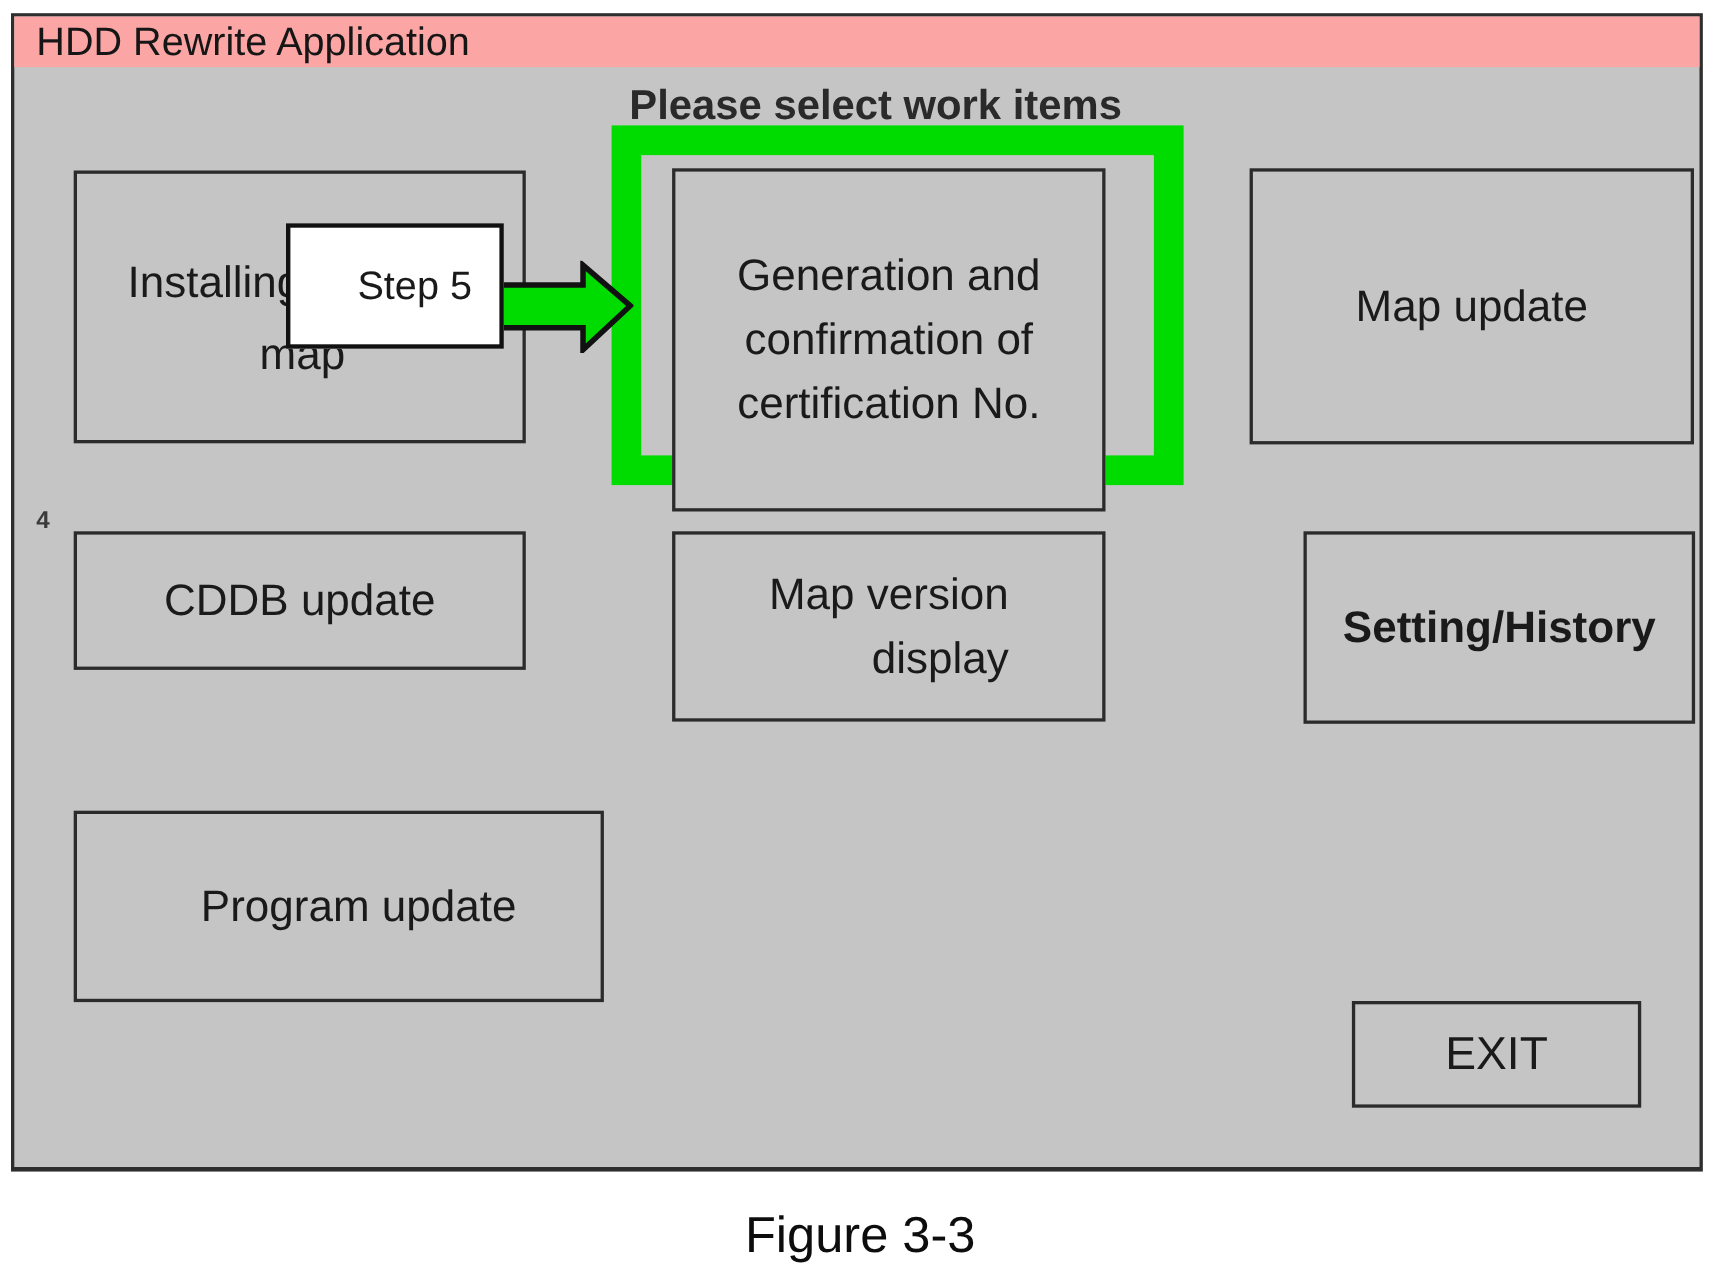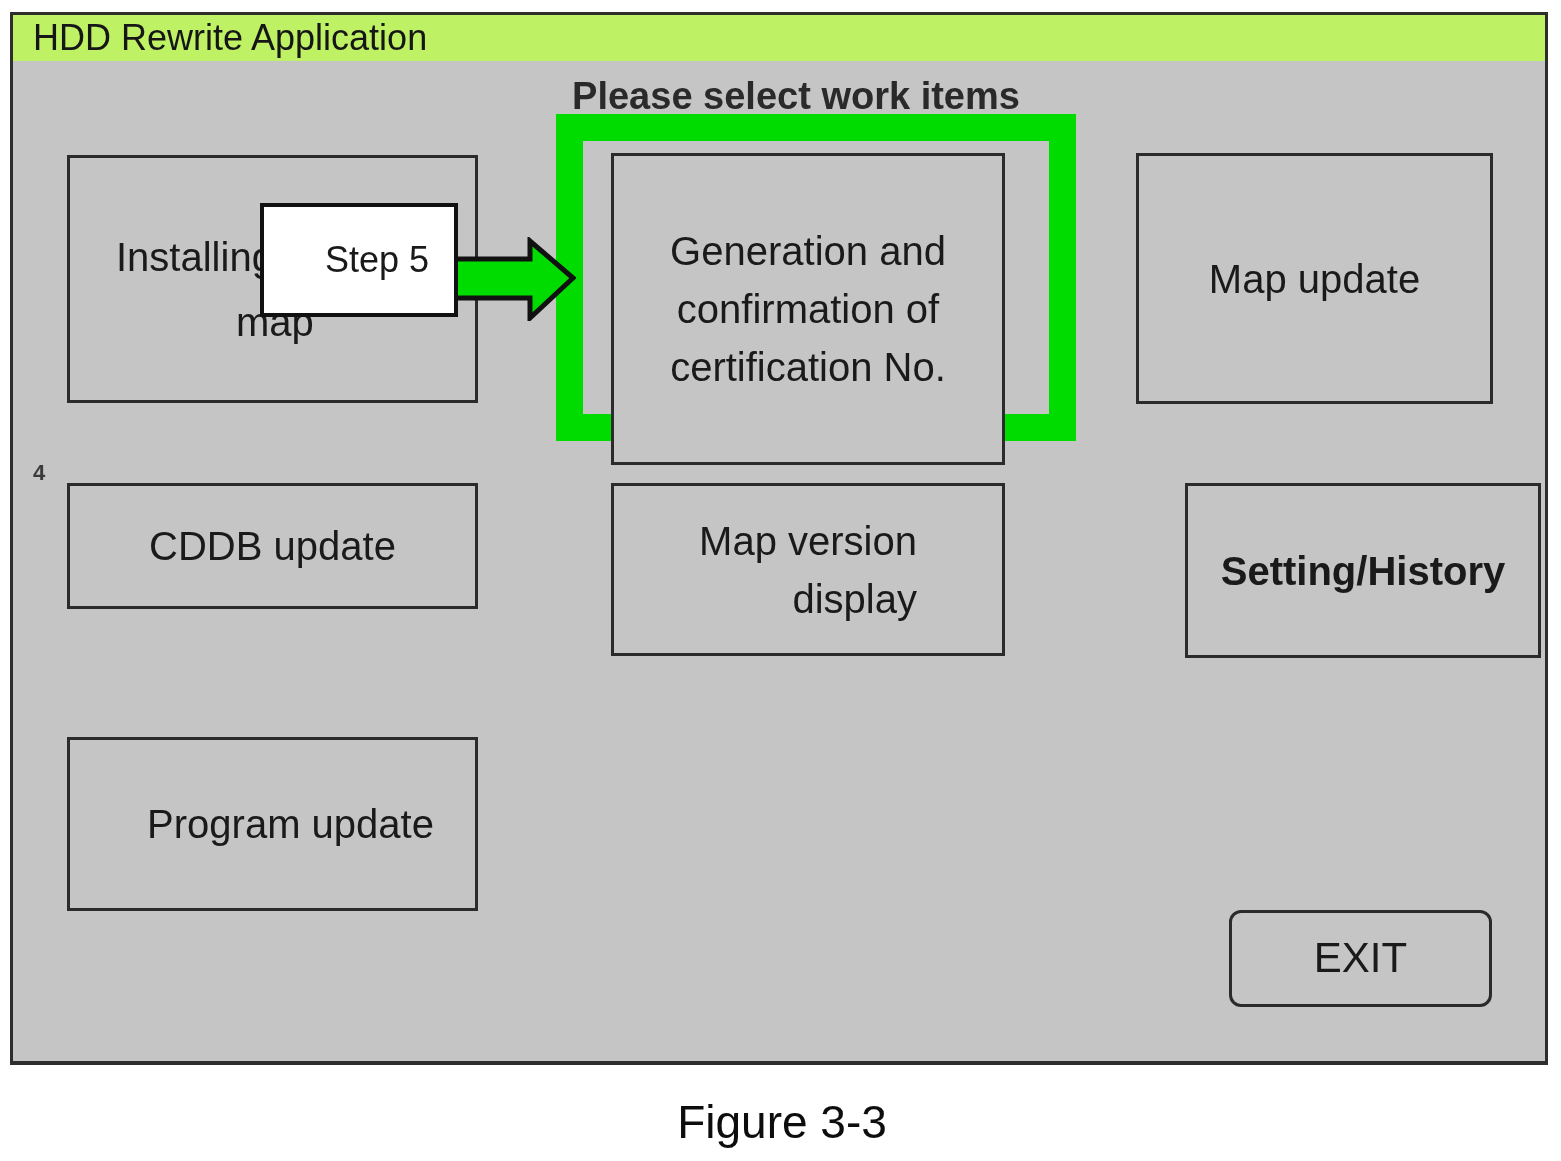--- a/index.html
+++ b/index.html
@@ -9,21 +9,21 @@
     overflow:hidden;
   }
   .abs{position:absolute;box-sizing:border-box;}
 
   
   .window{
     left:10px;top:12px;width:1538px;height:1053px;
     background:#c5c5c5;border:3px solid #2e2e2e;border-bottom-width:4px;
   }
   .titlebar{
-    left:0;top:0;right:0;height:46px;background:#bef264;
+    left:0;top:0;right:0;height:46px;background:#fca5a5;
     display:flex;align-items:center;padding-left:20px;
     font-size:36px;color:#161616;
   }
   .heading{
     left:17px;top:60px;width:100%;text-align:center;
     font-size:38px;font-weight:bold;color:#2a2a2a;z-index:2;
   }
 
   
   .btn{
@@ -43,26 +43,26 @@
     left:247px;top:188px;width:198px;height:114px;
     background:#ffffff;border:4px solid #111111;z-index:6;
     display:flex;align-items:center;justify-content:center;
     font-size:36px;color:#1a1a1a;padding-left:36px;
   }
   .step-arrow{left:437px;top:222px;width:126px;height:84px;z-index:5;}
 
   
   .b-installing{left:54px;top:140px;width:411px;height:248px;}
   .b-generation{left:598px;top:138px;width:394px;height:312px;}
-  .b-mapupdate{left:1123px;top:138px;width:357px;height:251px;}
+  .b-mapupdate{left:1123px;top:138px;width:404px;height:251px;}
   .b-cddb{left:54px;top:468px;width:411px;height:126px;}
   .b-mapversion{left:598px;top:468px;width:394px;height:173px;text-align:right;}
   .b-setting{left:1172px;top:468px;width:356px;height:175px;font-weight:bold;}
-  .b-program{left:54px;top:722px;width:411px;height:174px;padding-left:36px;}
-  .b-exit{left:1216px;top:895px;width:263px;height:97px;font-size:42px;border-radius:12px;}
+  .b-program{left:54px;top:722px;width:482px;height:174px;padding-left:36px;}
+  .b-exit{left:1216px;top:895px;width:263px;height:97px;font-size:42px;}
 
   
   .b-installing .l1{position:absolute;left:46px;top:79px;font-size:40px;line-height:1;}
   .b-installing .l2{position:absolute;left:166px;top:144px;font-size:40px;line-height:1;}
 
   .artifact{left:20px;top:445px;font-size:22px;font-weight:bold;color:#3a3a3a;z-index:2;}
 
   .caption{
     left:13px;top:1070px;width:1538px;text-align:center;
     font-size:46px;color:#0d0d0d;margin-top:25px;

